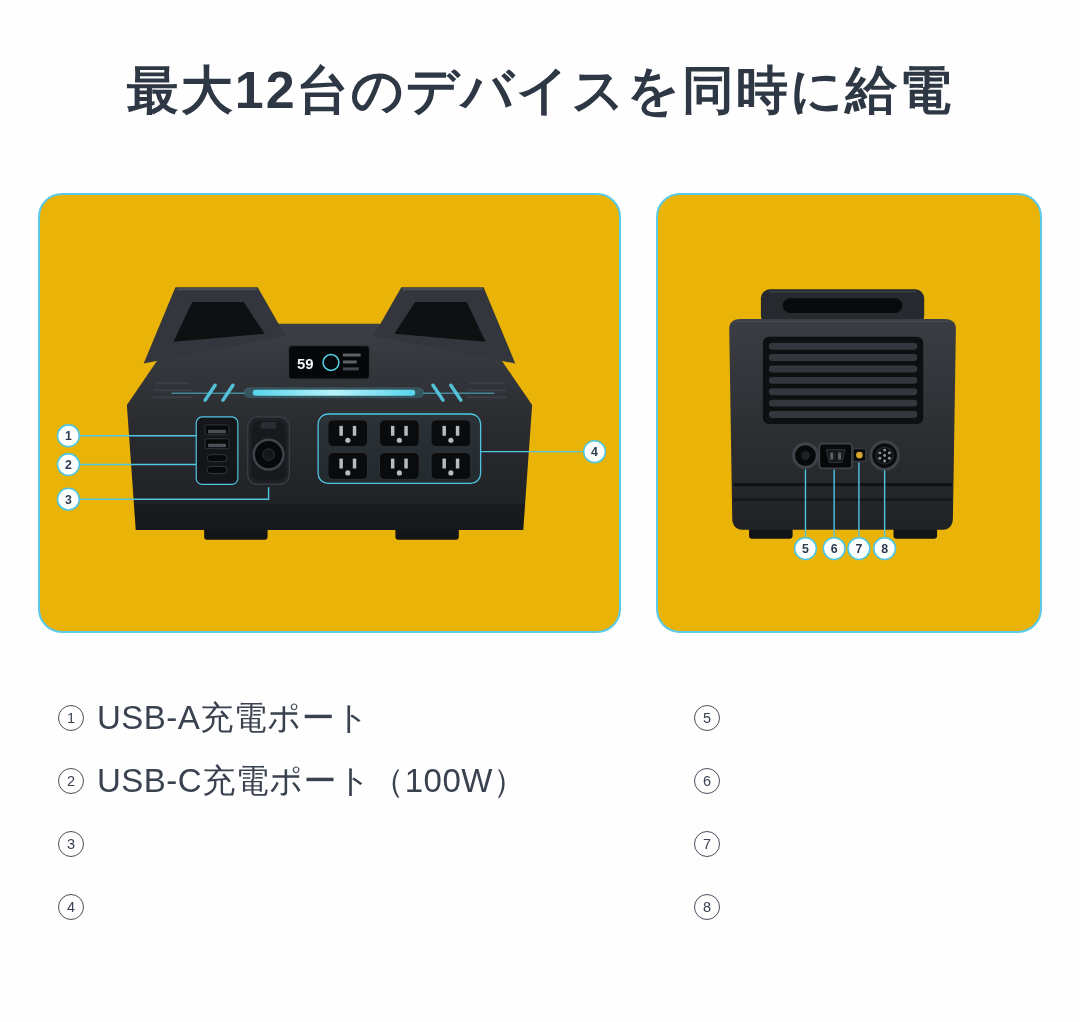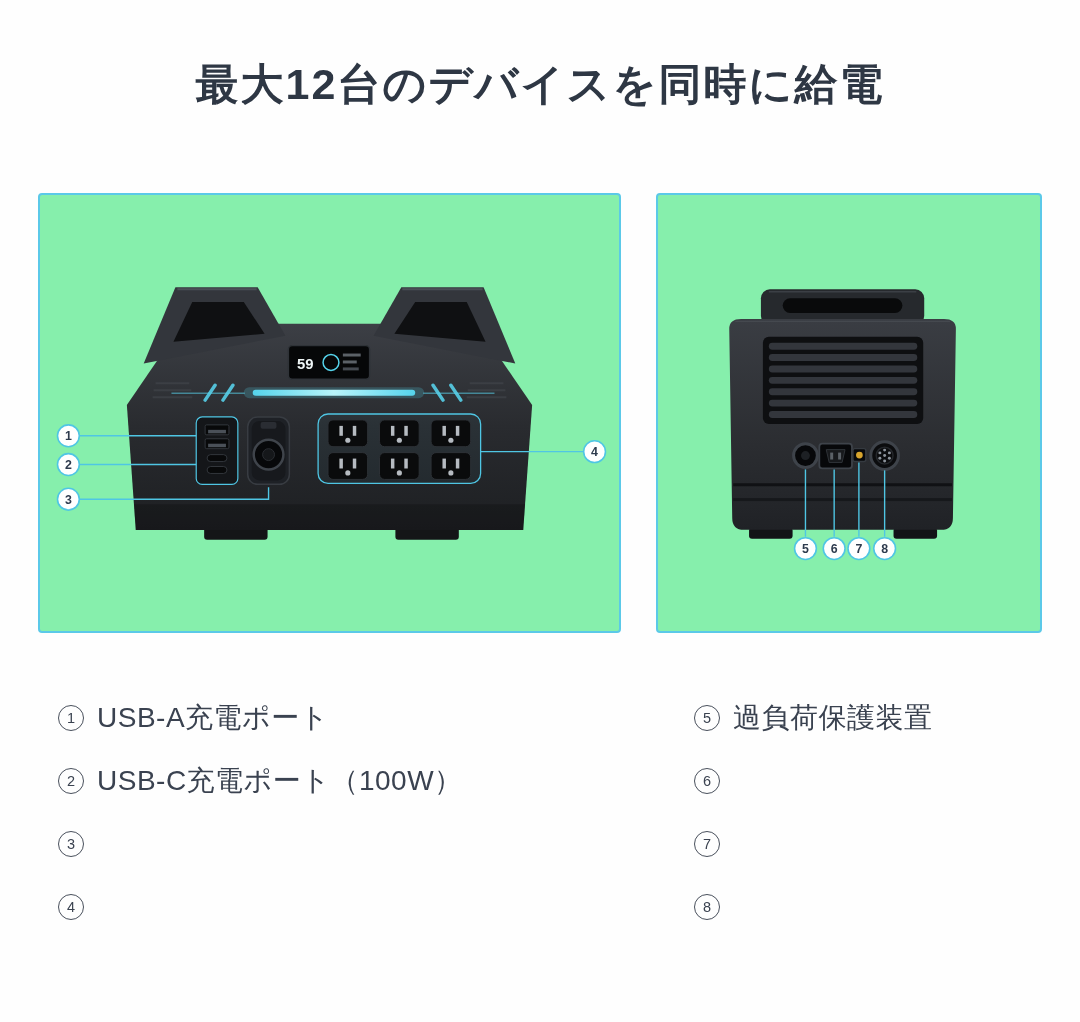--- a/index.html
+++ b/index.html
@@ -5,43 +5,43 @@
   * { margin:0; padding:0; box-sizing:border-box; }
   html,body { background:#ffffff; }
   .canvas {
     position:relative; width:1080px; height:1022px;
     background:#fefefe; overflow:hidden;
     font-family:"Liberation Sans","DejaVu Sans",sans-serif;
     color:#3a4250;
   }
   .title {
     position:absolute; top:56px; left:0; width:100%;
-    text-align:center; font-size:43px; font-weight:700;
+    text-align:center; font-size:52px; font-weight:700;
     color:#2e3744; letter-spacing:2px;
   }
   .panel {
-    position:absolute; top:193px; background:#86efac;
-    border:2.5px solid #5bc9e8; border-radius:4px;
+    position:absolute; top:193px; background:#eab308;
+    border:2.5px solid #5bc9e8; border-radius:24px;
   }
   .panel-front { left:38px;  width:583px; height:440px; }
   .panel-back  { left:656px; width:386px; height:440px; }
   .panel svg { position:absolute; left:0; top:0; width:100%; height:100%; display:block; }
 
   .legend-col { position:absolute; top:701px; }
   .legend-left  { left:58px; }
   .legend-right { left:694px; }
   .legend-row { display:flex; align-items:center; height:34px; margin-bottom:29px; }
   .num-badge {
     flex:0 0 26px; width:26px; height:26px;
     border:1.5px solid #49505c; border-radius:50%;
     display:flex; align-items:center; justify-content:center;
     font-size:14.5px; color:#3a4250;
   }
   .legend-label {
-    margin-left:13px; font-size:28px; color:#3a4250;
+    margin-left:13px; font-size:33px; color:#3a4250;
     letter-spacing:0.5px; white-space:nowrap;
   }
 
   
   .co      { fill:#ffffff; stroke:#4fc6e4; stroke-width:1.6; }
   .co-num  { fill:#2e3b4e; font-size:12.5px; font-weight:600; text-anchor:middle;
              font-family:"Liberation Sans","DejaVu Sans",sans-serif; }
   .co-line { stroke:#4fc6e4; stroke-width:1.4; fill:none; }
 </style>
 </head>
@@ -293,21 +293,20 @@
       <span class="num-badge">3</span>
     </div>
     <div class="legend-row">
       <span class="num-badge">4</span>
     </div>
   </div>
 
   <div class="legend-col legend-right">
     <div class="legend-row">
       <span class="num-badge">5</span>
-      <span class="legend-label">過負荷保護装置</span>
     </div>
     <div class="legend-row">
       <span class="num-badge">6</span>
     </div>
     <div class="legend-row">
       <span class="num-badge">7</span>
     </div>
     <div class="legend-row">
       <span class="num-badge">8</span>
     </div>

